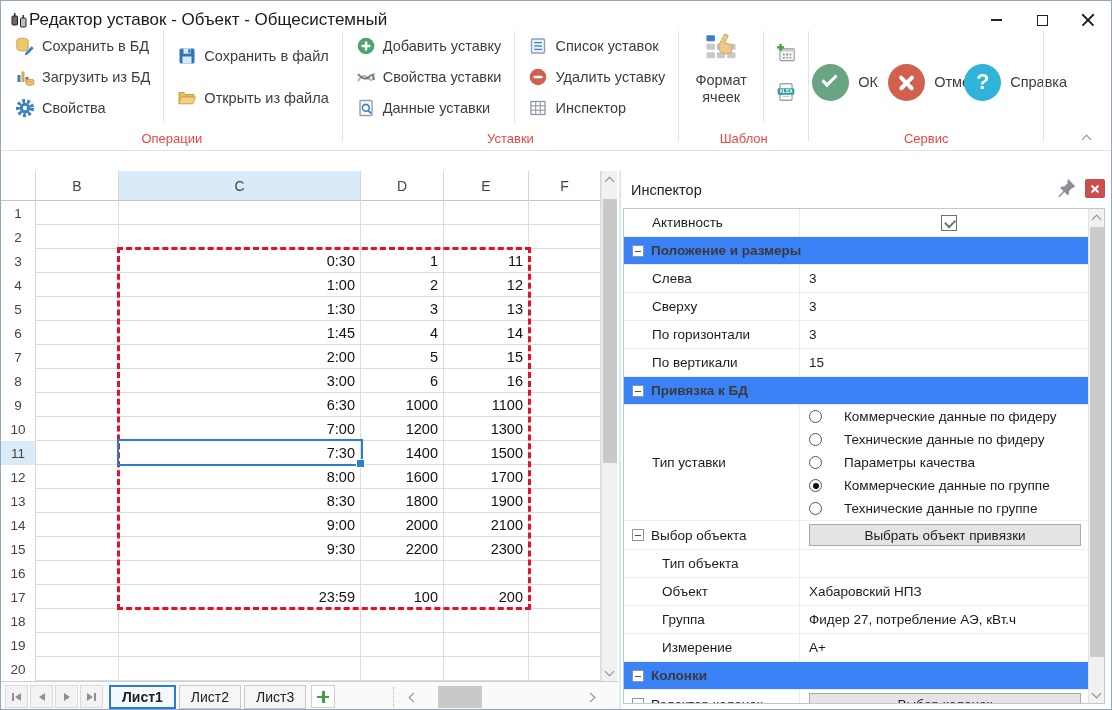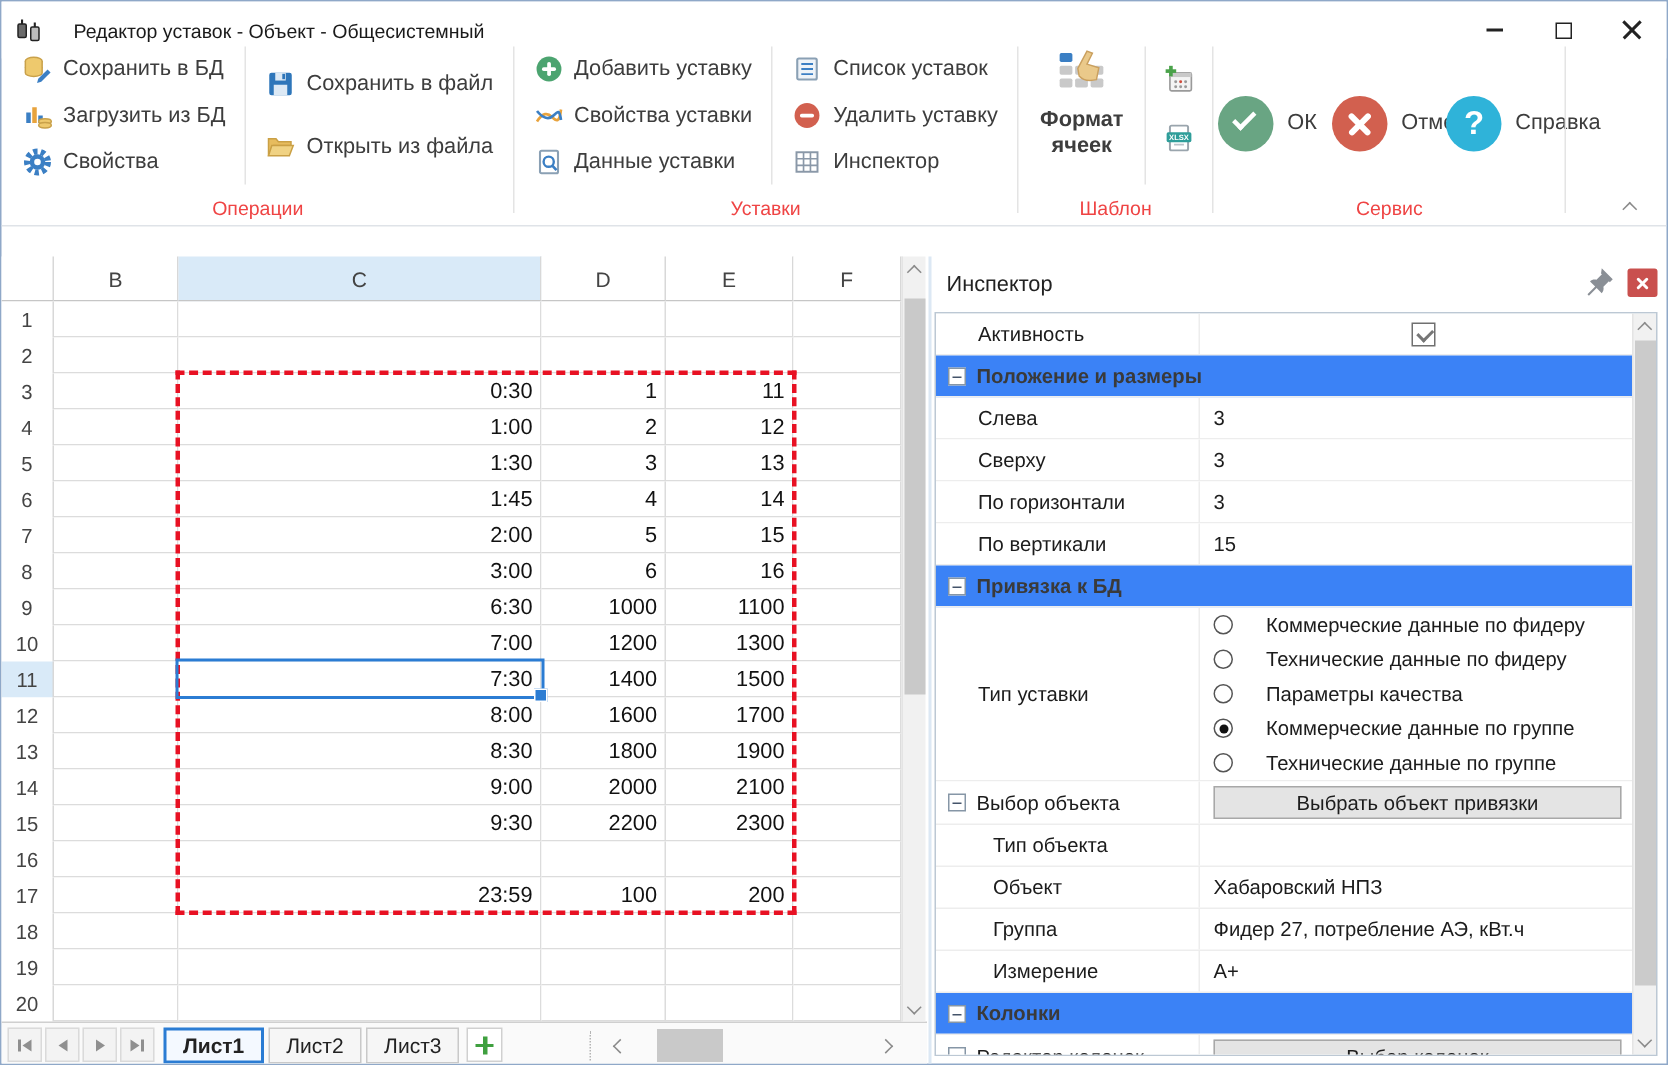--- a/index.html
+++ b/index.html
@@ -2,41 +2,41 @@
 <html><head>
 <meta charset="utf-8">
 <style>
   html,body{margin:0;padding:0;background:#dfe3e8;}
   *{box-sizing:border-box;font-family:"Liberation Sans",sans-serif;}
   .window{position:relative;width:1112px;height:710px;background:#fff;border:1px solid #8fa8c8;overflow:hidden;}
 
   
   .titlebar{position:absolute;left:0;top:0;width:100%;height:38px;display:flex;align-items:center;background:#fff;}
   .app-icon{margin-left:8px;flex:none;}
-  .title-text{margin-left:20px;font-size:13px;color:#1a1a1a;white-space:nowrap;}
+  .title-text{margin-left:0;font-size:17px;color:#1a1a1a;white-space:nowrap;}
   .win-controls{position:absolute;right:0;top:0;height:38px;display:flex;}
   .winbtn{width:46px;height:38px;display:flex;align-items:center;justify-content:center;position:relative;}
   .glyph-min{width:11px;height:2px;background:#222;}
   .glyph-max{width:11px;height:11px;border:1.5px solid #222;background:#fff;}
   .glyph-close{position:relative;width:14px;height:14px;}
   .glyph-close::before,.glyph-close::after{content:"";position:absolute;left:-1px;top:6px;width:16px;height:1.6px;background:#222;}
   .glyph-close::before{transform:rotate(45deg);}
   .glyph-close::after{transform:rotate(-45deg);}
 
   
   .ribbon{position:absolute;left:0;top:22px;width:100%;height:128px;border-bottom:1px solid #dfe3e8;display:flex;padding:0 4px;}
   .rgroup{display:flex;flex-direction:column;}
   .rgroup-content{flex:1;display:flex;align-items:stretch;}
   .rgroup-label{text-align:center;color:#ef4444;font-size:13px;padding:0 0 4px;}
   .vsep{width:1px;background:#e4e4e4;margin:8px 3px;}
   .rcol{display:flex;flex-direction:column;justify-content:space-evenly;padding:4px 2px;}
   .rbtn{display:flex;align-items:center;gap:7px;padding:2px 8px;font-size:14.5px;color:#3d3d3d;white-space:nowrap;cursor:default;}
   .ric{width:20px;height:20px;flex:none;}
   .bigbtn{width:78px;display:flex;flex-direction:column;align-items:center;padding-top:8px;gap:7px;font-size:14.5px;color:#3d3d3d;text-align:center;}
-  .bigbtn .biglabel{line-height:1.2;width:62px;font-weight:bold;}
+  .bigbtn .biglabel{line-height:1.2;width:62px;}
   .smallcol{display:flex;flex-direction:column;justify-content:space-evenly;padding:6px 6px 14px;}
   .smallbtn{width:26px;height:26px;display:flex;align-items:center;justify-content:center;}
   .servbtn{width:76px;display:flex;flex-direction:row;align-items:center;padding-top:10px;gap:9px;font-size:14.5px;color:#3d3d3d;}
   .circle{position:relative;width:37px;height:37px;border-radius:50%;flex:none;}
   .c-ok{background:#69a583;}
   .c-cancel{background:#d2604f;}
   .c-help{background:#2fb3d9;}
   .c-help::after{content:"?";position:absolute;left:0;top:0;width:100%;height:100%;display:flex;align-items:center;justify-content:center;color:#fff;font-size:22px;font-weight:bold;}
   .chk{display:block;width:15px;height:8px;border-left:3.5px solid #fff;border-bottom:3.5px solid #fff;transform:rotate(-45deg);margin:11px 0 0 10px;}
   .xbar{position:absolute;left:9px;top:17px;width:19px;height:3.6px;background:#fff;border-radius:2px;}

